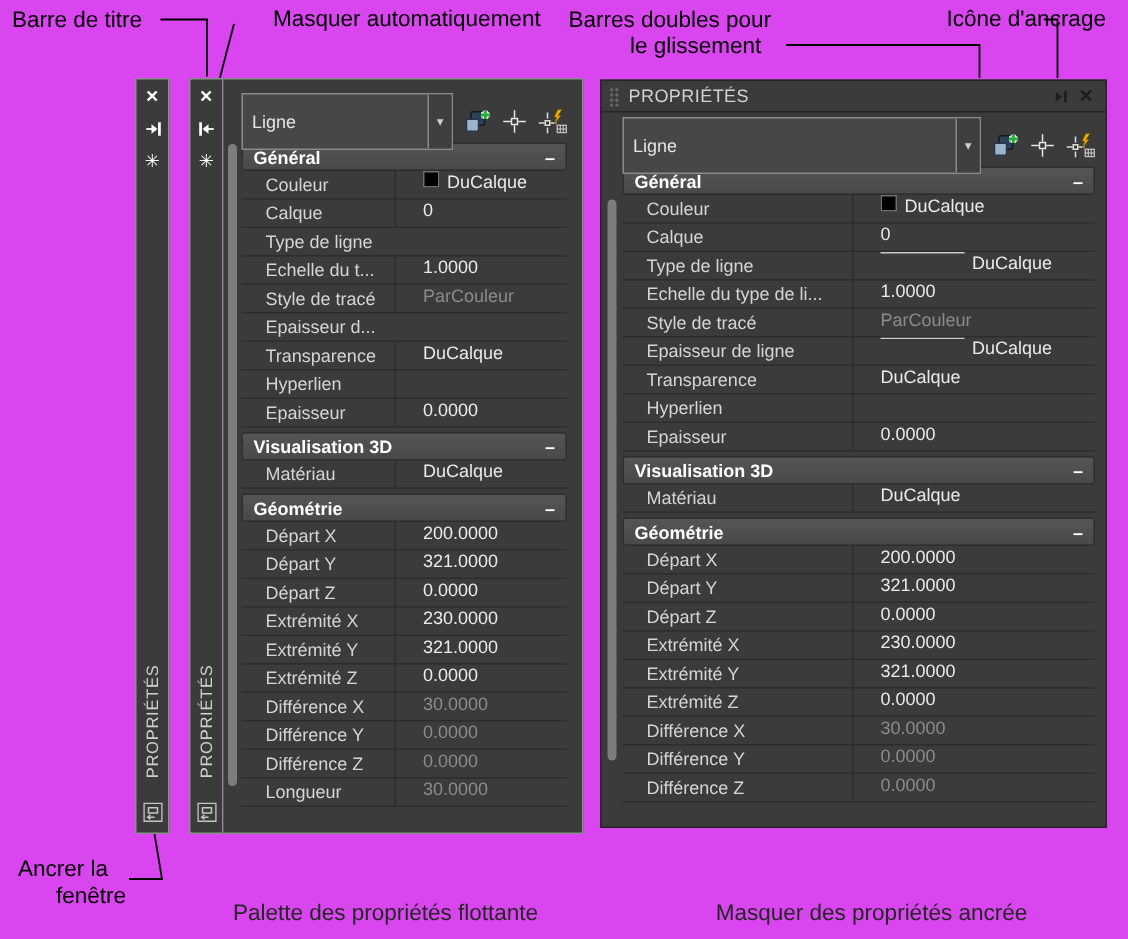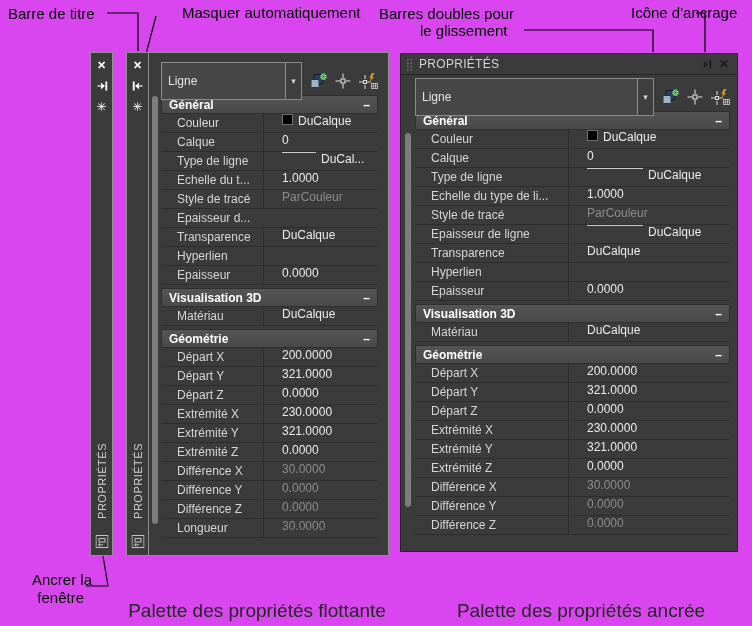--- a/index.html
+++ b/index.html
@@ -4,21 +4,21 @@
 <style>
   html,body{margin:0;padding:0;background:#fff;}
   .canvas{position:relative;width:752px;height:626px;background:#d946ef;overflow:hidden;
           font-family:"Liberation Sans",sans-serif;}
 
   
   .callout{position:absolute;font-size:15px;color:#000;white-space:nowrap;}
   #lines-overlay{position:absolute;left:0;top:0;pointer-events:none;}
 
   
-  .caption{position:absolute;font-size:19px;color:#262626;text-align:center;width:260px;}
+  .caption{position:absolute;font-size:15px;color:#262626;text-align:center;width:260px;}
 
   
   .vbar{background:#3b3b3b;border:1px solid #8f8f8f;box-sizing:border-box;width:23px;}
   .vbar.standalone{position:absolute;left:90px;top:52px;height:504px;}
   .vbar.attached{flex:0 0 23px;height:100%;position:relative;}
   .vbar{position:absolute;}
   .vbar.attached{position:relative;left:auto;top:auto;}
   .vbar-icons{display:flex;flex-direction:column;align-items:center;gap:9px;padding-top:7px;}
   .vicon{line-height:1;}
   .vicon.close{color:#fff;font-size:11px;font-weight:bold;}
@@ -84,21 +84,21 @@
     <path d="M524 30 H653 V52" fill="none" stroke="#000" stroke-width="1.2"></path>
     <path d="M696 13 H705 V52" fill="none" stroke="#000" stroke-width="1.2"></path>
     <path d="M86 586 H108 L99 532" fill="none" stroke="#000" stroke-width="1.2"></path>
   </svg>
 
   <div class="callout" style="left:8px;top:5px;">Barre de titre</div>
   <div class="callout" style="left:182px;top:4px;">Masquer automatiquement</div>
   <div class="callout" style="left:379px;top:5px;">Barres doubles pour</div>
   <div class="callout" style="left:420px;top:22px;">le glissement</div>
   <div class="callout" style="left:583px;top:4px;margin-left:48px;">Icône d'ancrage</div>
-  <div class="callout" style="left:32px;top:571px;width:70px;text-align:left;">Ancrer la</div>
+  <div class="callout" style="left:7px;top:571px;width:70px;text-align:center;">Ancrer la</div>
   <div class="callout" style="left:14px;top:589px;width:70px;text-align:right;">fenêtre</div>
 
   <div class="vbar standalone">
     <div class="vbar-icons">
       <span class="vicon close">✕</span>
       <svg class="vicon" width="12" height="12" viewBox="0 0 12 12">
         <path d="M1.5 6 H5.5" stroke="#fff" stroke-width="1.2"></path>
         <path d="M5 2.8 L9 6 L5 9.2 Z" fill="#fff"></path>
         <path d="M10.3 1.5 V10.5" stroke="#fff" stroke-width="1.8"></path>
       </svg>
@@ -173,25 +173,20 @@
         </div>
         <div class="prow">
           <div class="plabel">Calque</div>
           <div class="pvalue">
 
             <span>0</span>
           </div>
         </div>
         <div class="prow line">
           <div class="plabel">Type de ligne</div>
-          <div class="pvalue">
-
-            <span class="line-sample"></span>
-            <span>DuCal...</span>
-          </div>
         </div>
         <div class="prow">
           <div class="plabel">Echelle du t...</div>
           <div class="pvalue">
 
             <span>1.0000</span>
           </div>
         </div>
         <div class="prow muted">
           <div class="plabel">Style de tracé</div>
@@ -498,15 +493,15 @@
           <div class="plabel">Différence Z</div>
           <div class="pvalue">
 
             <span>0.0000</span>
           </div>
         </div>
     </div>
   </div>
 
   <div class="caption" style="left:127px;top:600px;">Palette des propriétés flottante</div>
-  <div class="caption" style="left:451px;top:600px;">Palette des propriétés ancrée</div>
+  <div class="caption" style="left:451px;top:600px;">Masquer des propriétés ancrée</div>
 
 </div>
 
 </body></html>

